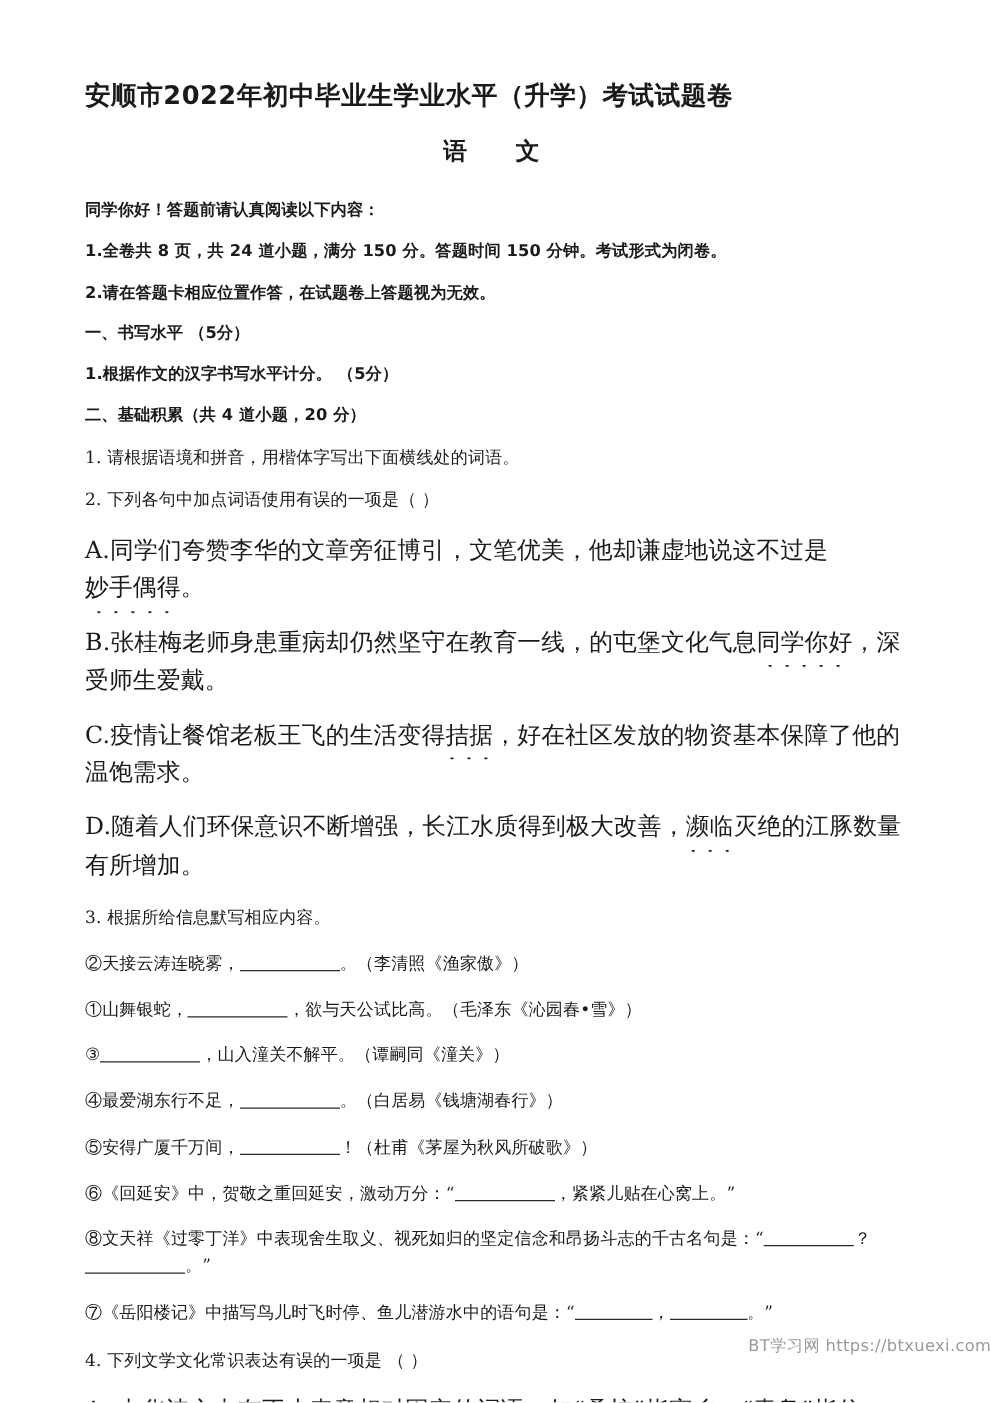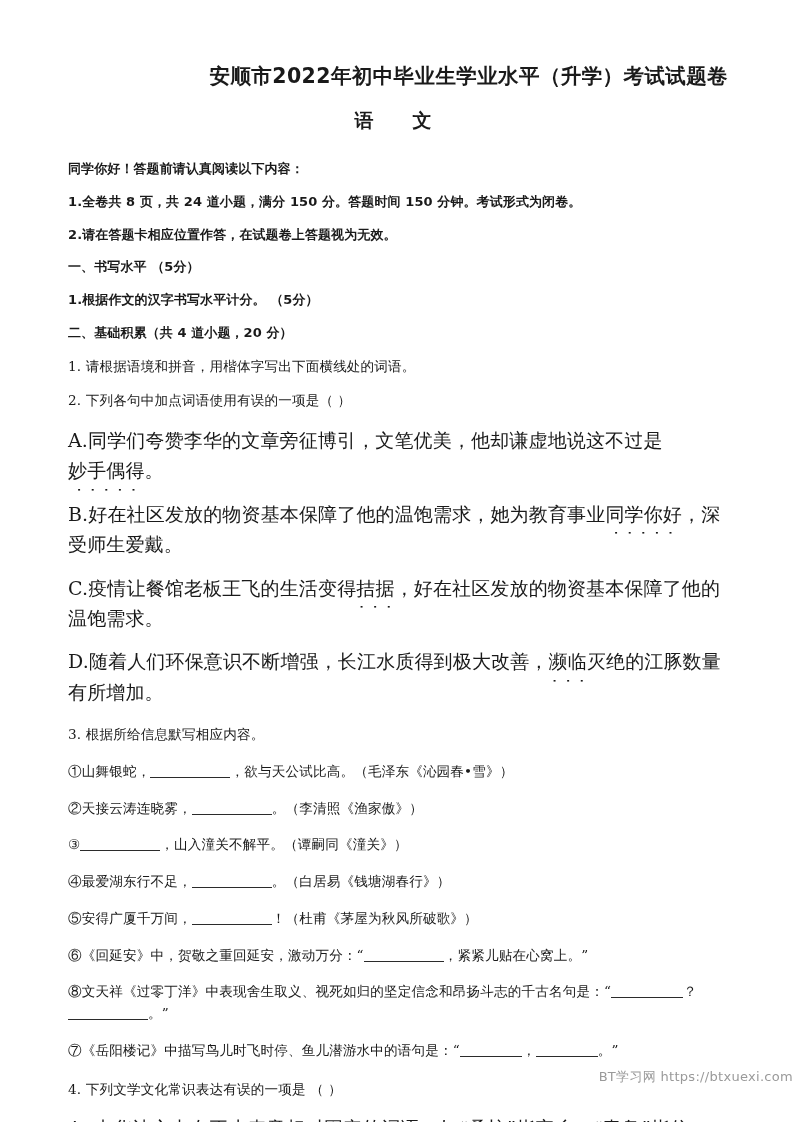--- a/index.html
+++ b/index.html
@@ -23,21 +23,21 @@
     position: absolute;
     left: 68px;
     top: 0;
     width: 660px;
   }
 
   
   .doc-title {
     margin: 0;
     padding-top: 62px;
-    text-align: right;
+    text-align: left;
     font-size: 20.5px;
     font-weight: bold;
     letter-spacing: 0.4px;
     font-family: "DejaVu Sans", "Liberation Sans", sans-serif;
   }
   .doc-subtitle {
     margin: 0;
     padding-top: 18px;
     text-align: center;
     font-size: 19px;
@@ -163,39 +163,39 @@
     <p class="q-line">1. 请根据语境和拼音，用楷体字写出下面横线处的词语。</p>
 
 
     <p class="q-line">2. 下列各句中加点词语使用有误的一项是（    ）</p>
 
     <p class="choice">
       <span class="mark">A.</span><span>同学们夸赞李华的文章旁征博引，文笔优美，他却谦虚地说这不过是</span><span class="dotted">妙手偶得</span><span>。</span>
     </p>
 
     <p class="choice">
-      <span class="mark">B.</span><span>好在社区发放的物资基本保障了他的温饱需求，她为教育事业</span><span class="dotted">同学你好</span><span>，深受师生爱戴。</span>
+      <span class="mark">B.</span><span>张桂梅老师身患重病却仍然坚守在教育一线，的屯堡文化气息</span><span class="dotted">同学你好</span><span>，深受师生爱戴。</span>
     </p>
 
     <p class="choice">
       <span class="mark">C.</span><span>疫情让餐馆老板王飞的生活变得</span><span class="dotted">拮据</span><span>，好在社区发放的物资基本保障了他的温饱需求。</span>
     </p>
 
     <p class="choice">
       <span class="mark">D.</span><span>随着人们环保意识不断增强，长江水质得到极大改善，</span><span class="dotted">濒临</span><span>灭绝的江豚数量有所增加。</span>
     </p>
 
     <p class="q-line" style="padding-top:17px">3. 根据所给信息默写相应内容。</p>
 
     <p class="mem">
+      <span>②</span><span>天接云涛连晓雾，</span><span class="blank w-xl"></span><span>。（李清照《渔家傲》）</span>
+    </p>
+
+    <p class="mem">
       <span>①</span><span>山舞银蛇，</span><span class="blank w-xl"></span><span>，欲与天公试比高。（毛泽东《沁园春•雪》）</span>
-    </p>
-
-    <p class="mem">
-      <span>②</span><span>天接云涛连晓雾，</span><span class="blank w-xl"></span><span>。（李清照《渔家傲》）</span>
     </p>
 
     <p class="mem">
       <span>③</span><span class="blank w-xl"></span><span>，山入潼关不解平。（谭嗣同《潼关》）</span>
     </p>
 
     <p class="mem">
       <span>④</span><span>最爱湖东行不足，</span><span class="blank w-xl"></span><span>。（白居易《钱塘湖春行》）</span>
     </p>
 

